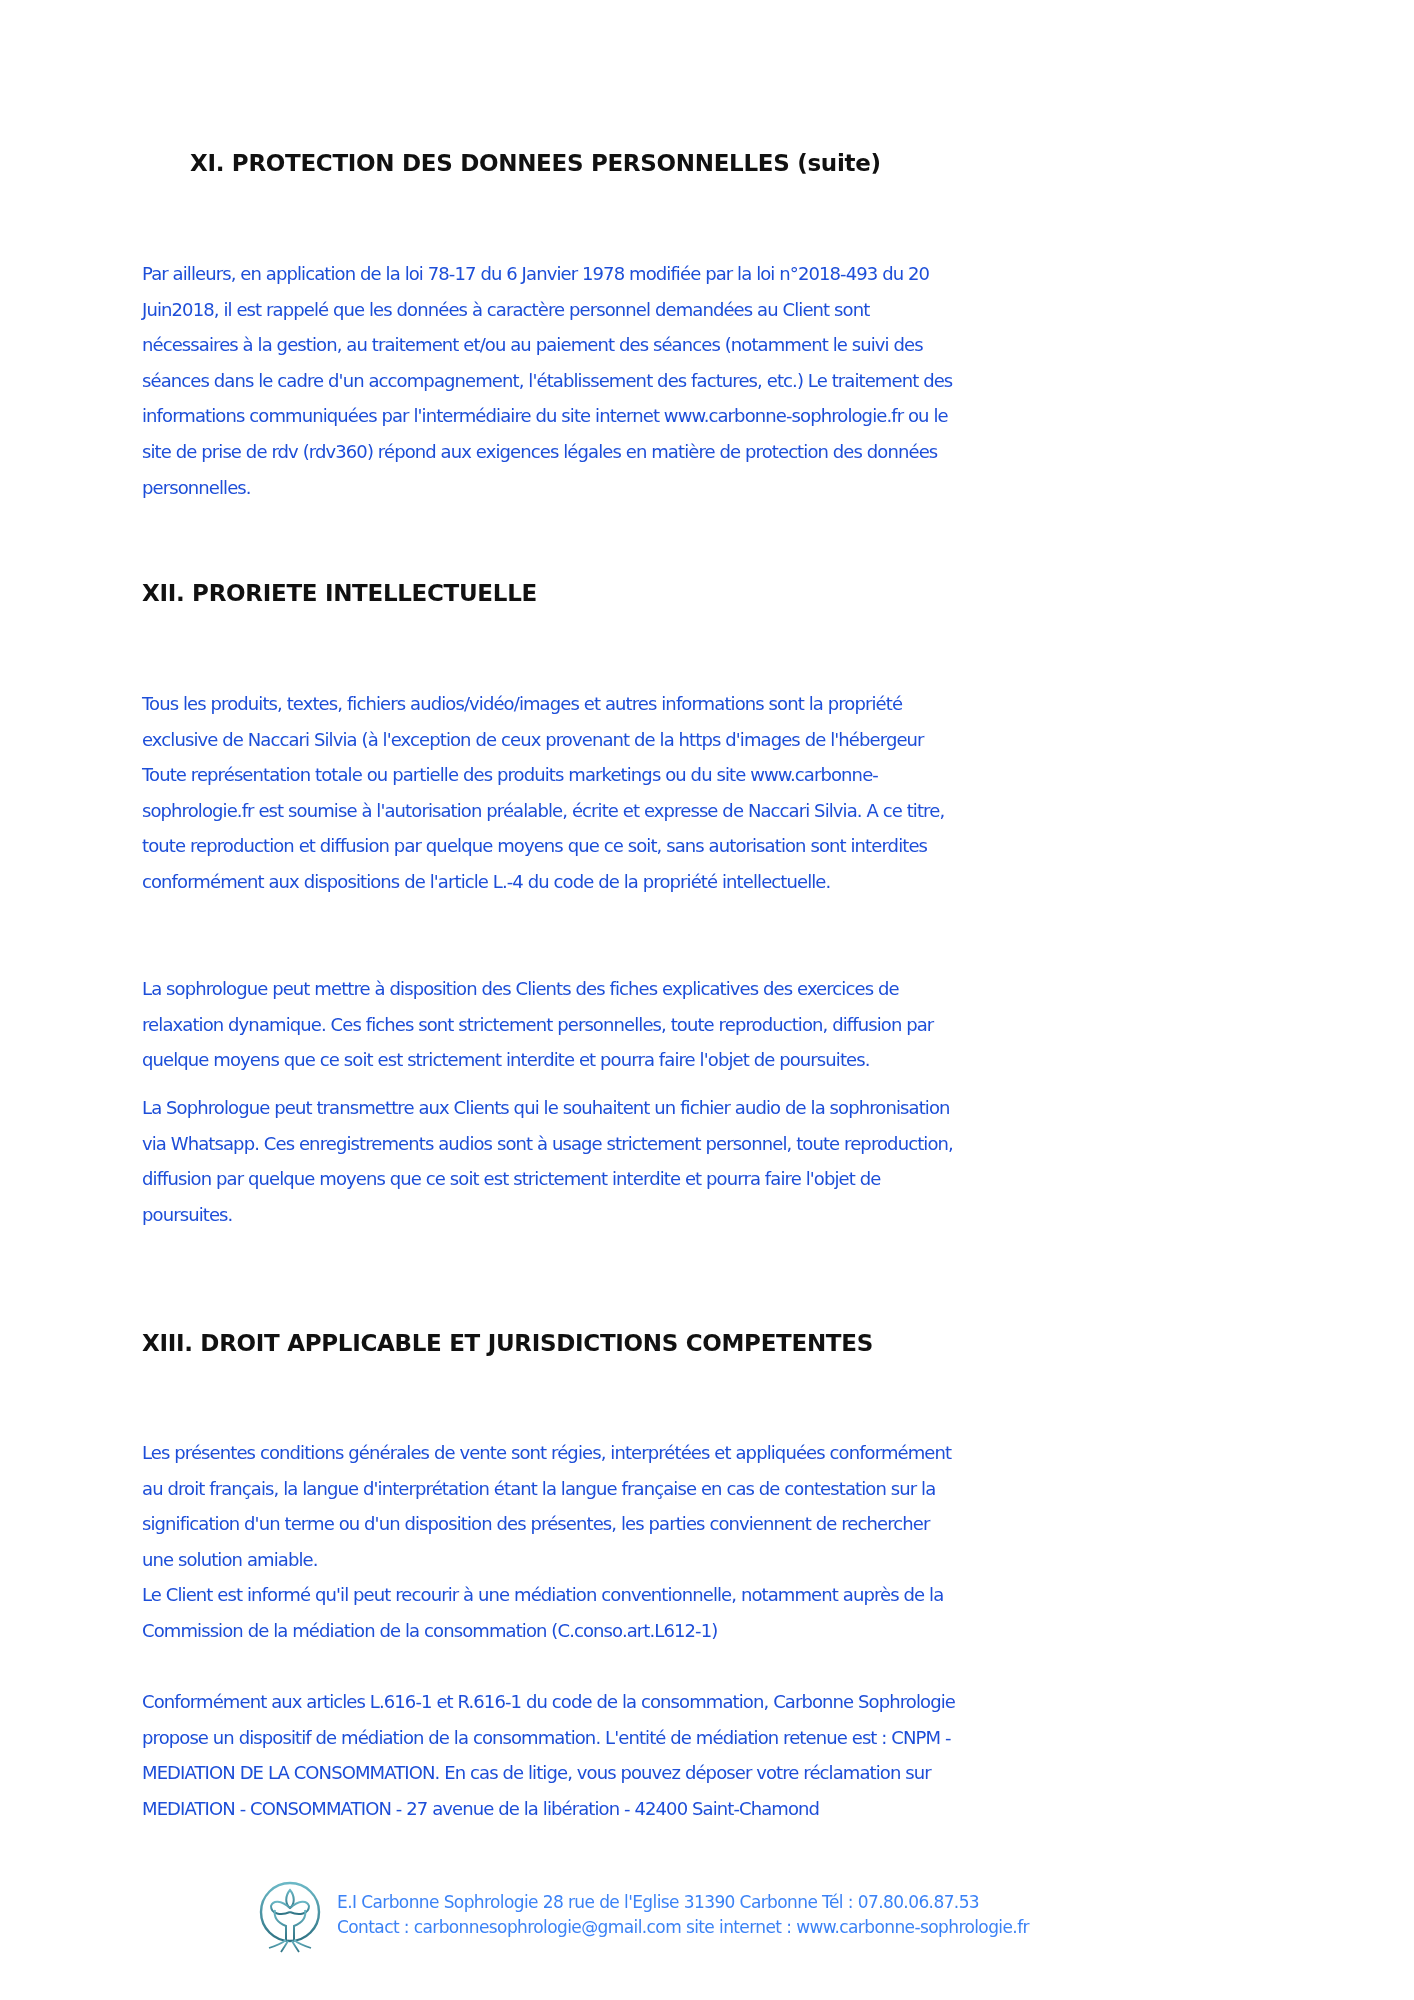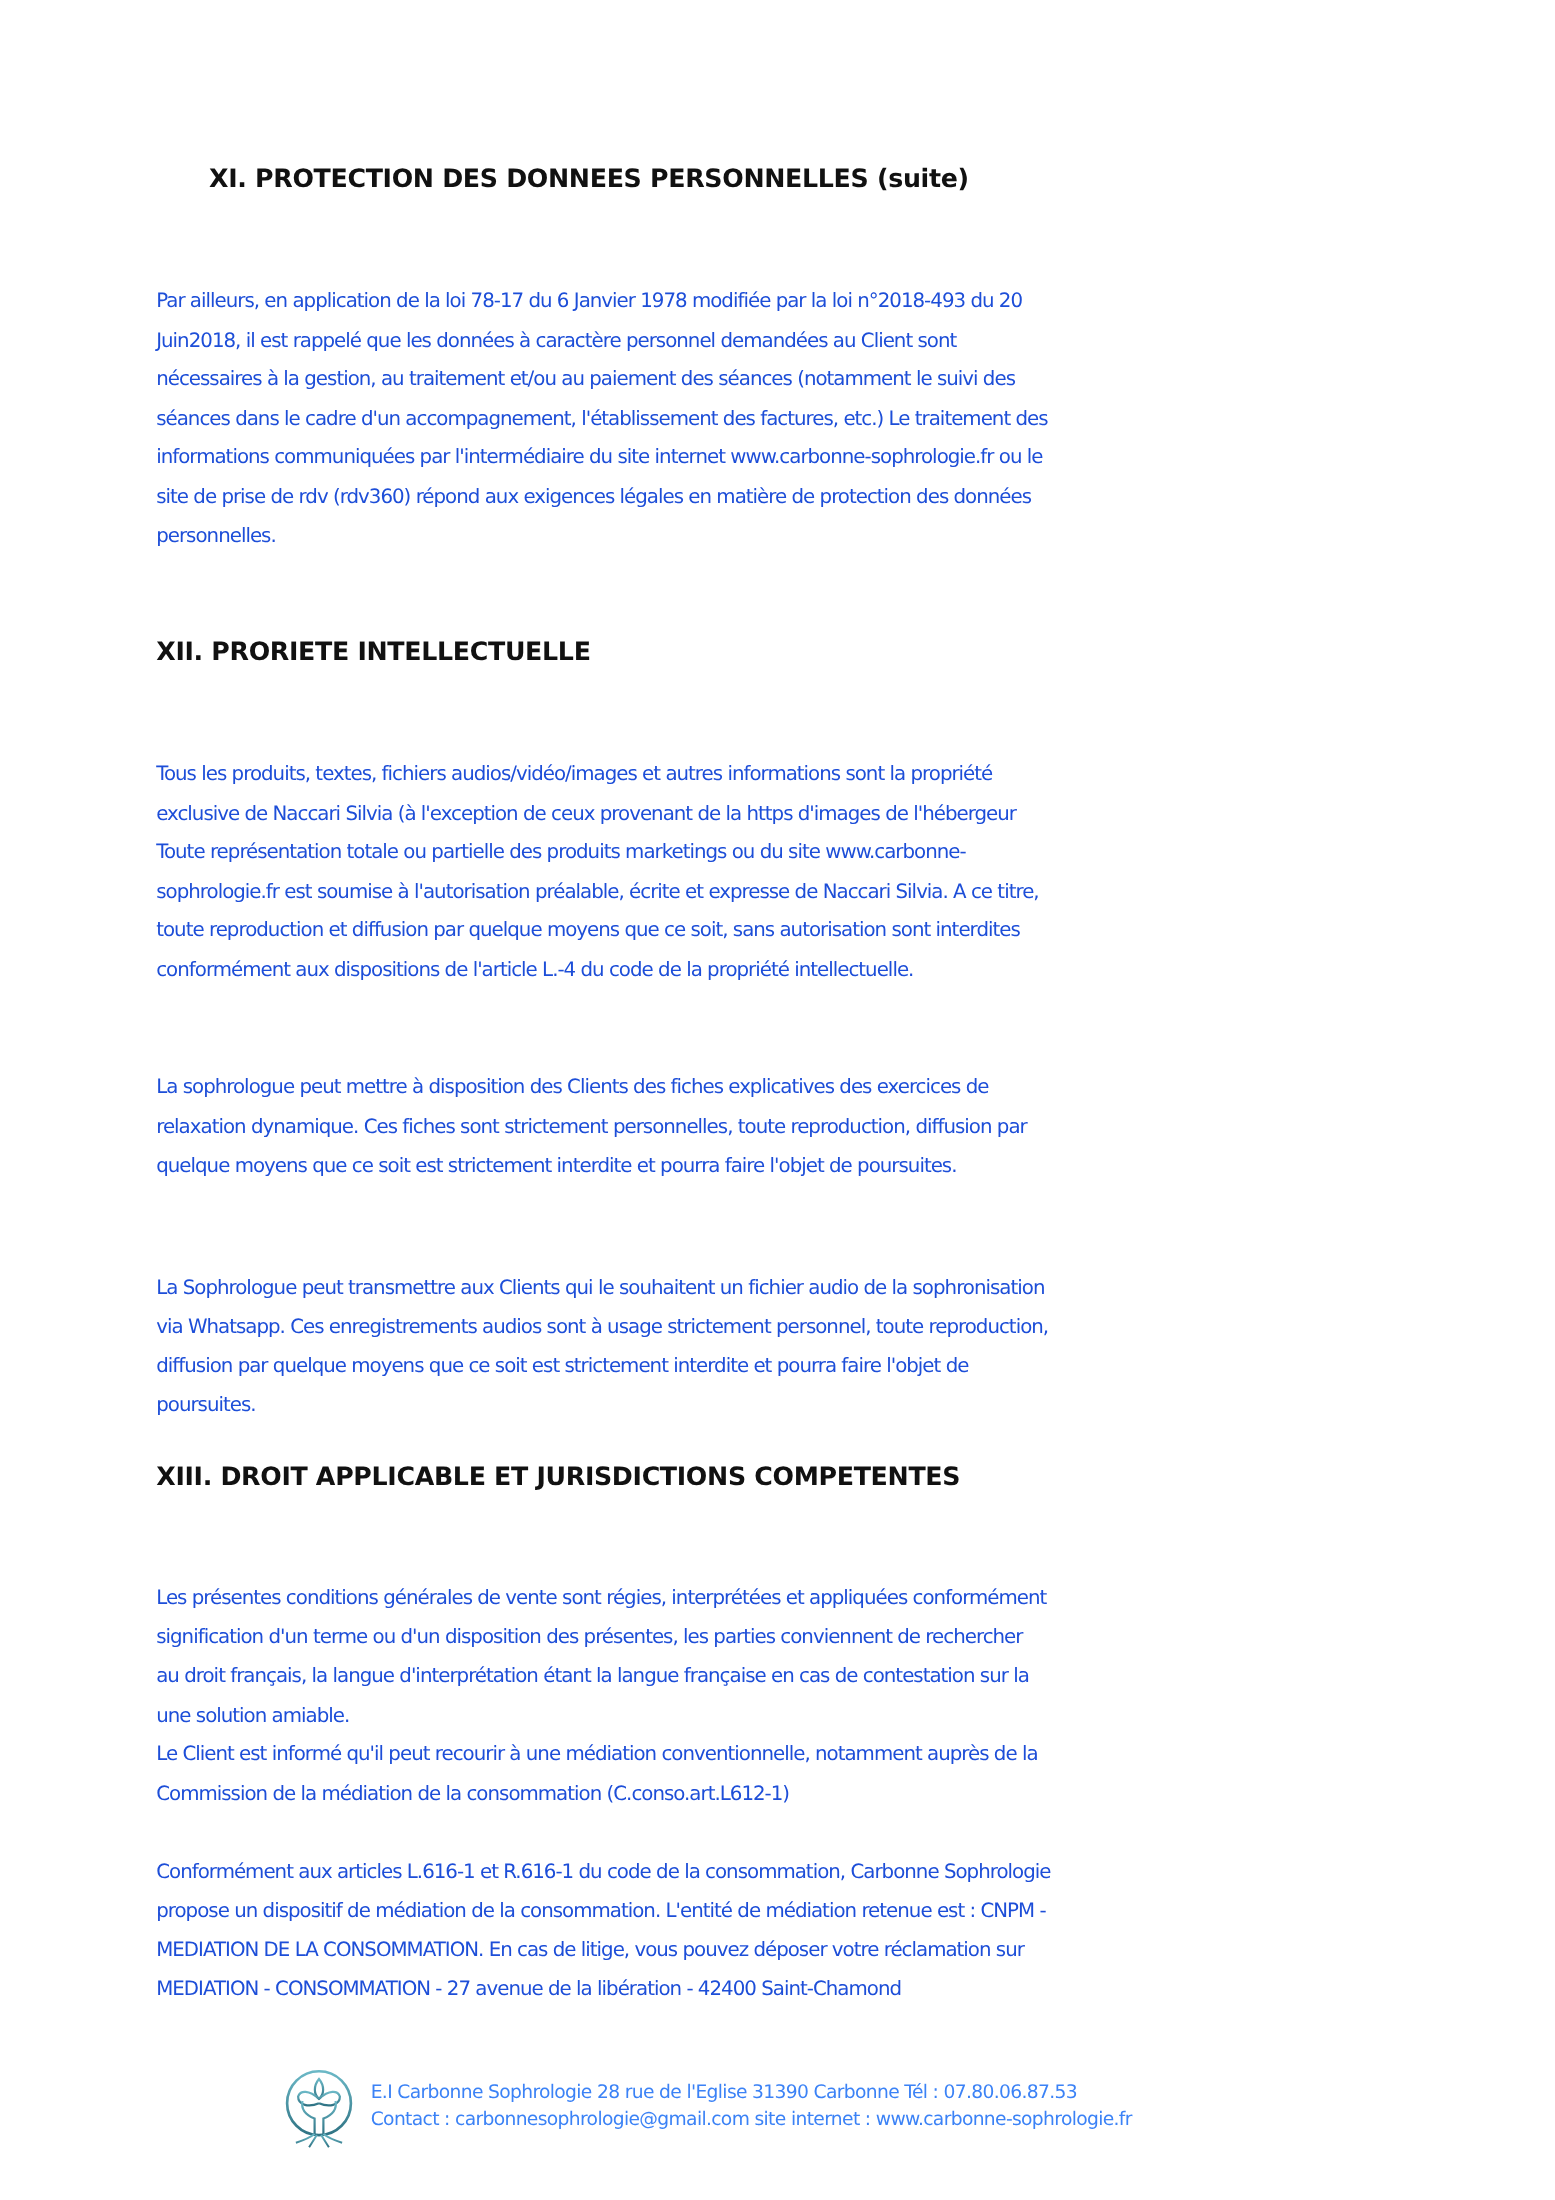--- a/index.html
+++ b/index.html
@@ -42,32 +42,32 @@
     <span class="line">Toute représentation totale ou partielle des produits marketings ou du site www.carbonne-</span>
     <span class="line">sophrologie.fr est soumise à l'autorisation préalable, écrite et expresse de Naccari Silvia. A ce titre,</span>
     <span class="line">toute reproduction et diffusion par quelque moyens que ce soit, sans autorisation sont interdites</span>
     <span class="line">conformément aux dispositions de l'article L.-4 du code de la propriété intellectuelle.</span>
   </div>
   <div class="para" style="top:971px;">
     <span class="line">La sophrologue peut mettre à disposition des Clients des fiches explicatives des exercices de</span>
     <span class="line">relaxation dynamique. Ces fiches sont strictement personnelles, toute reproduction, diffusion par</span>
     <span class="line">quelque moyens que ce soit est strictement interdite et pourra faire l'objet de poursuites.</span>
   </div>
-  <div class="para" style="top:1153px;">
+  <div class="para" style="top:1090px;">
     <span class="line">La Sophrologue peut transmettre aux Clients qui le souhaitent un fichier audio de la sophronisation</span>
     <span class="line">via Whatsapp. Ces enregistrements audios sont à usage strictement personnel, toute reproduction,</span>
     <span class="line">diffusion par quelque moyens que ce soit est strictement interdite et pourra faire l'objet de</span>
     <span class="line">poursuites.</span>
   </div>
 
   <div class="heading" style="top:1330px;">XIII. DROIT APPLICABLE ET JURISDICTIONS COMPETENTES</div>
   <div class="para" style="top:1435px;">
     <span class="line">Les présentes conditions générales de vente sont régies, interprétées et appliquées conformément</span>
+    <span class="line">au droit français, la langue d'interprétation étant la langue française en cas de contestation sur la</span>
     <span class="line">signification d'un terme ou d'un disposition des présentes, les parties conviennent de rechercher</span>
-    <span class="line">au droit français, la langue d'interprétation étant la langue française en cas de contestation sur la</span>
     <span class="line">une solution amiable.</span>
     <span class="line">Le Client est informé qu'il peut recourir à une médiation conventionnelle, notamment auprès de la</span>
     <span class="line">Commission de la médiation de la consommation (C.conso.art.L612-1)</span>
   </div>
   <div class="para" style="top:1684px;">
     <span class="line">Conformément aux articles L.616-1 et R.616-1 du code de la consommation, Carbonne Sophrologie</span>
     <span class="line">propose un dispositif de médiation de la consommation. L'entité de médiation retenue est : CNPM -</span>
     <span class="line">MEDIATION DE LA CONSOMMATION. En cas de litige, vous pouvez déposer votre réclamation sur</span>
     <span class="line">MEDIATION - CONSOMMATION - 27 avenue de la libération - 42400 Saint-Chamond</span>
   </div>

